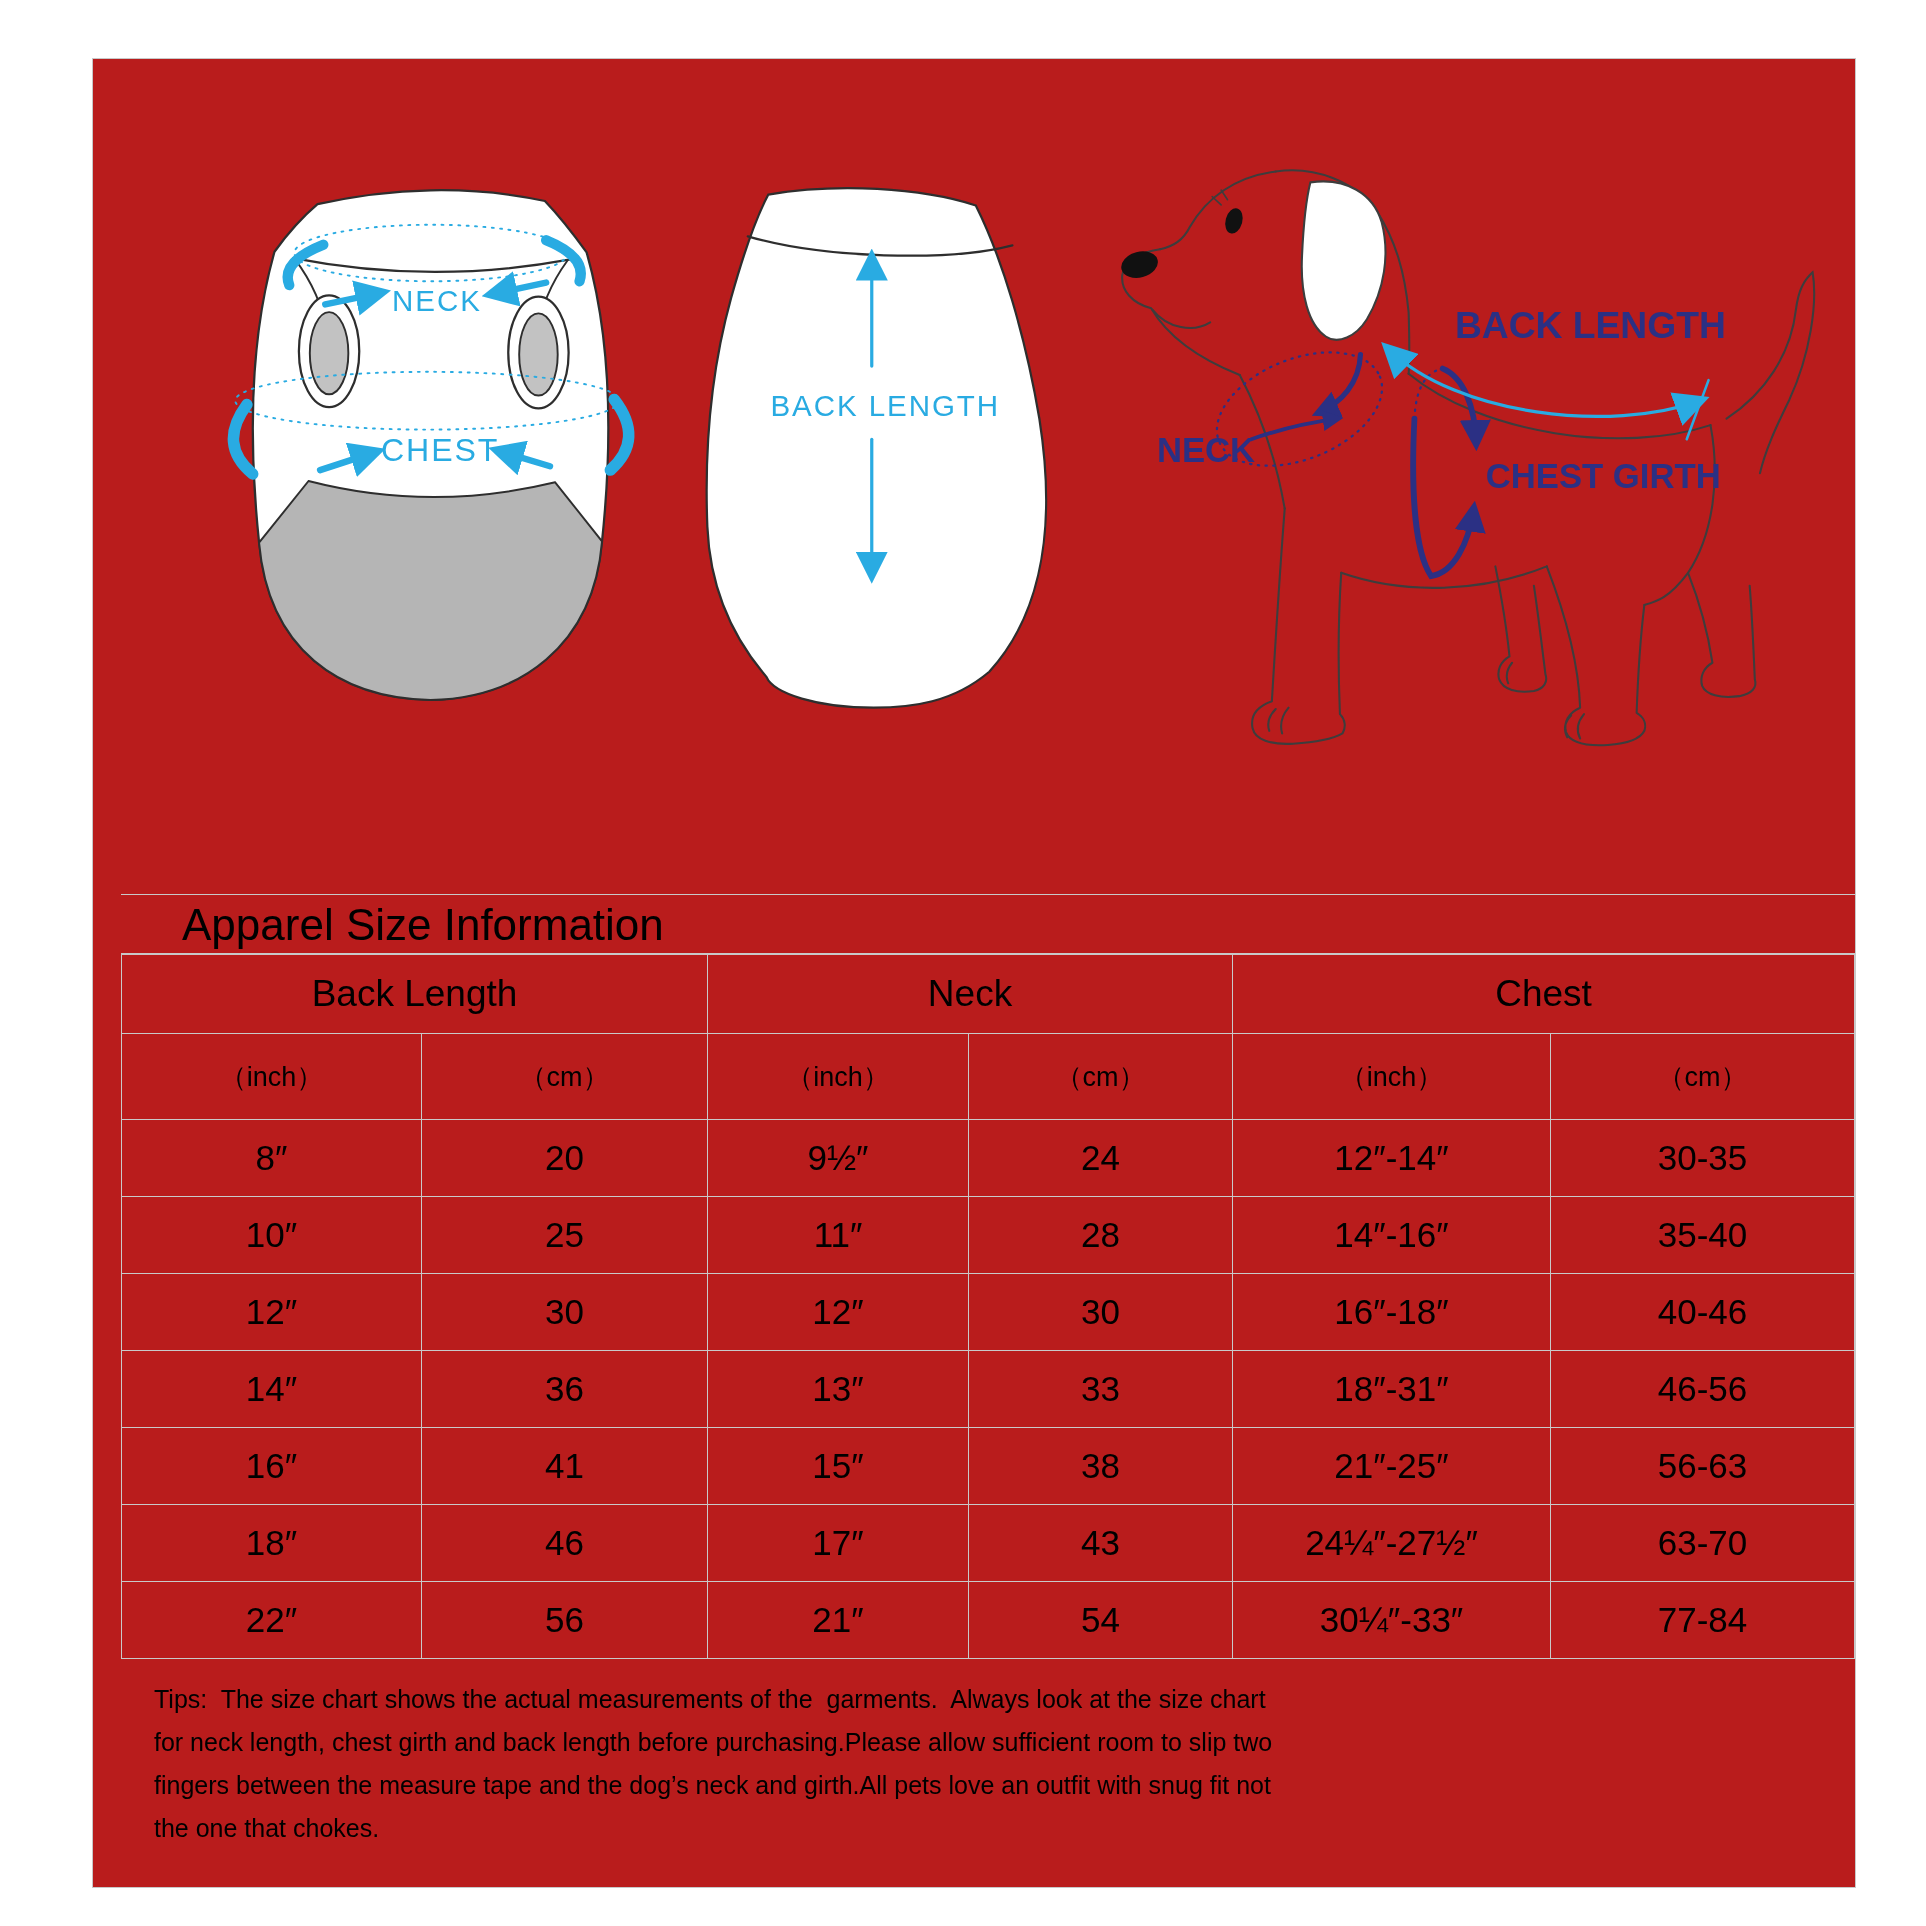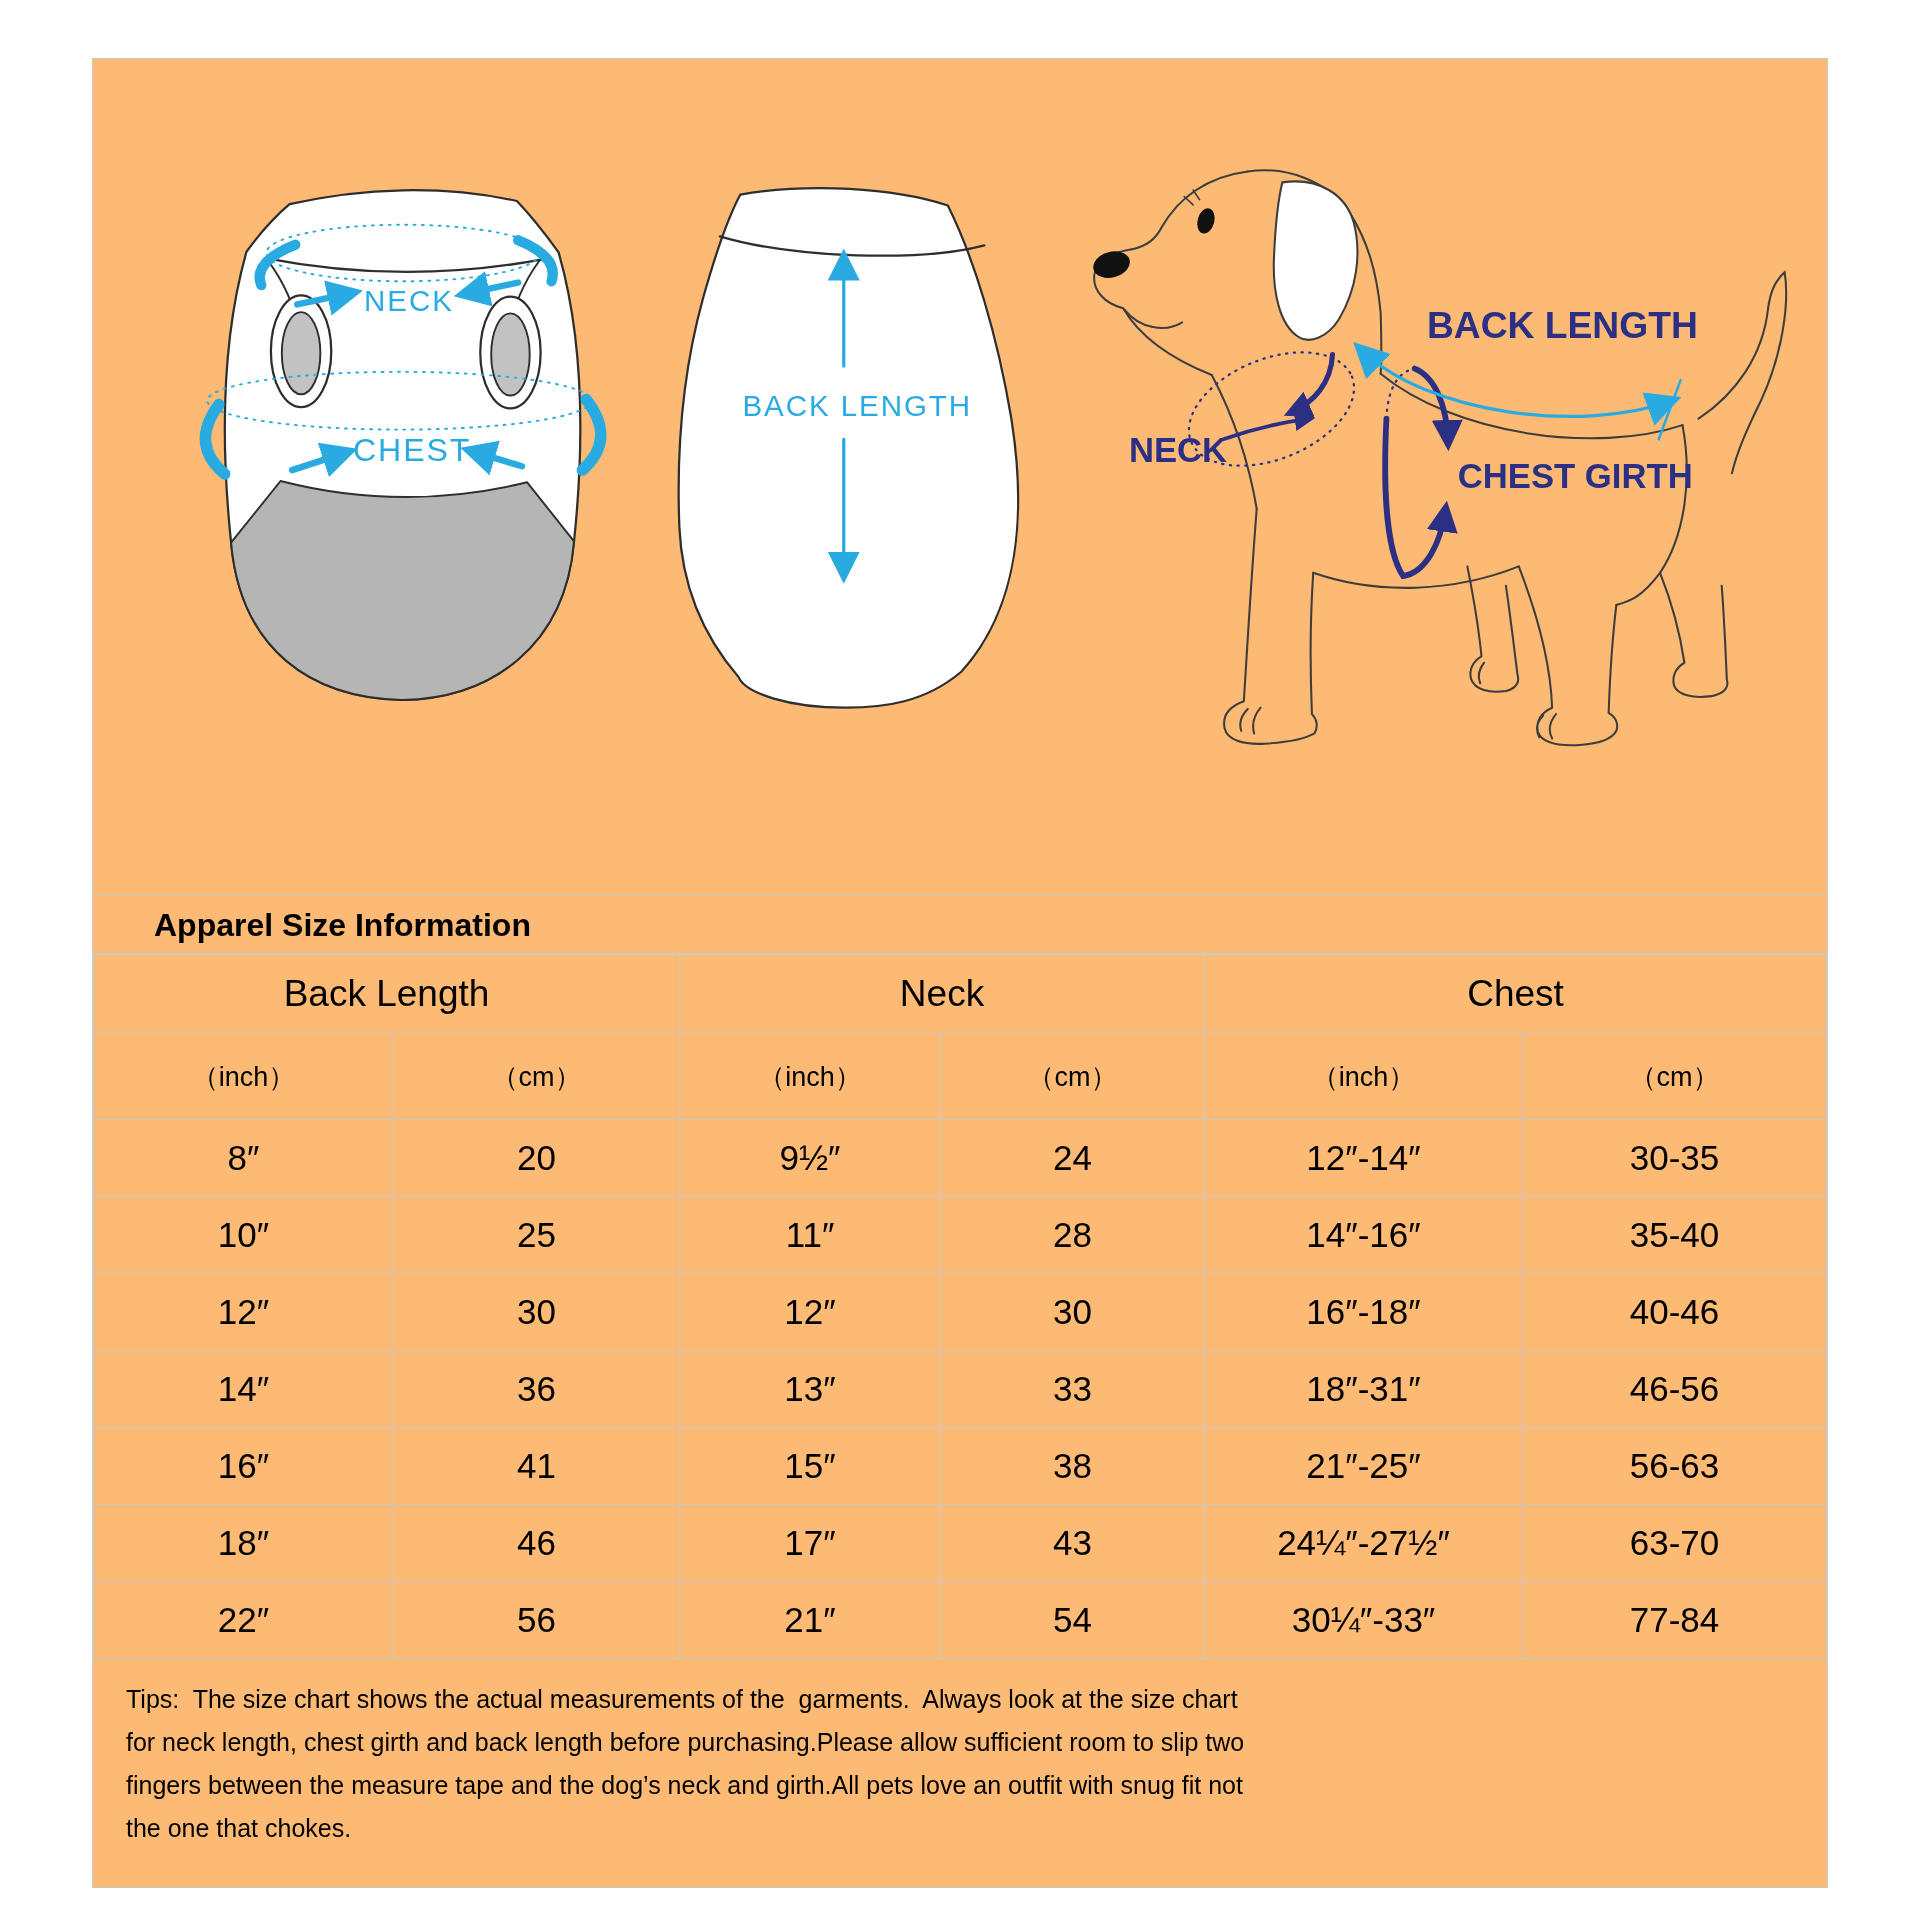--- a/index.html
+++ b/index.html
@@ -1,22 +1,22 @@
 <!DOCTYPE html>
 <html style="font-size:10.3px"><head>
 <meta charset="utf-8">
 <style>
   html,body{margin:0;padding:0;background:#ffffff;}
   body{width:1926px;height:1926px;position:relative;overflow:hidden;
        font-family:"Liberation Sans","DejaVu Sans",sans-serif;color:#000;}
   .frame{position:absolute;left:92px;top:58px;width:1734px;height:1828px;
-         border:1.9px solid #c8c8c8;box-sizing:content-box;background:#fdba74;}
+         border:1.9px solid #c8c8c8;box-sizing:content-box;background:#b91c1c;padding-left:28px;}
   svg.diagrams{display:block;width:1734px;height:835px;}
   .title-row{height:60px;line-height:60px;border-top:1.9px solid #c9c9c9;border-bottom:1.9px solid #c9c9c9;
-             padding-left:61px;font-size:32px;box-sizing:border-box;font-weight:bold;}
+             padding-left:61px;font-size:44px;box-sizing:border-box;}
   table.size-table{width:1734px;table-layout:fixed;border-collapse:collapse;}
   table.size-table th,table.size-table td{
       border:1.9px solid #c9c9c9;text-align:center;vertical-align:middle;
       font-weight:normal;padding:0;overflow:hidden;}
   tr.group-row th{height:78px;font-size:37px;}
   tr.units-row td{height:85px;font-size:27px;}
   tbody.data-body td{height:76px;font-size:35px;}
   .tips{padding:19px 13px 0 33px;font-size:25px;line-height:43px;box-sizing:border-box;}
   .tips div{white-space:pre-wrap;}
   text{font-family:"Liberation Sans","DejaVu Sans",sans-serif;}

